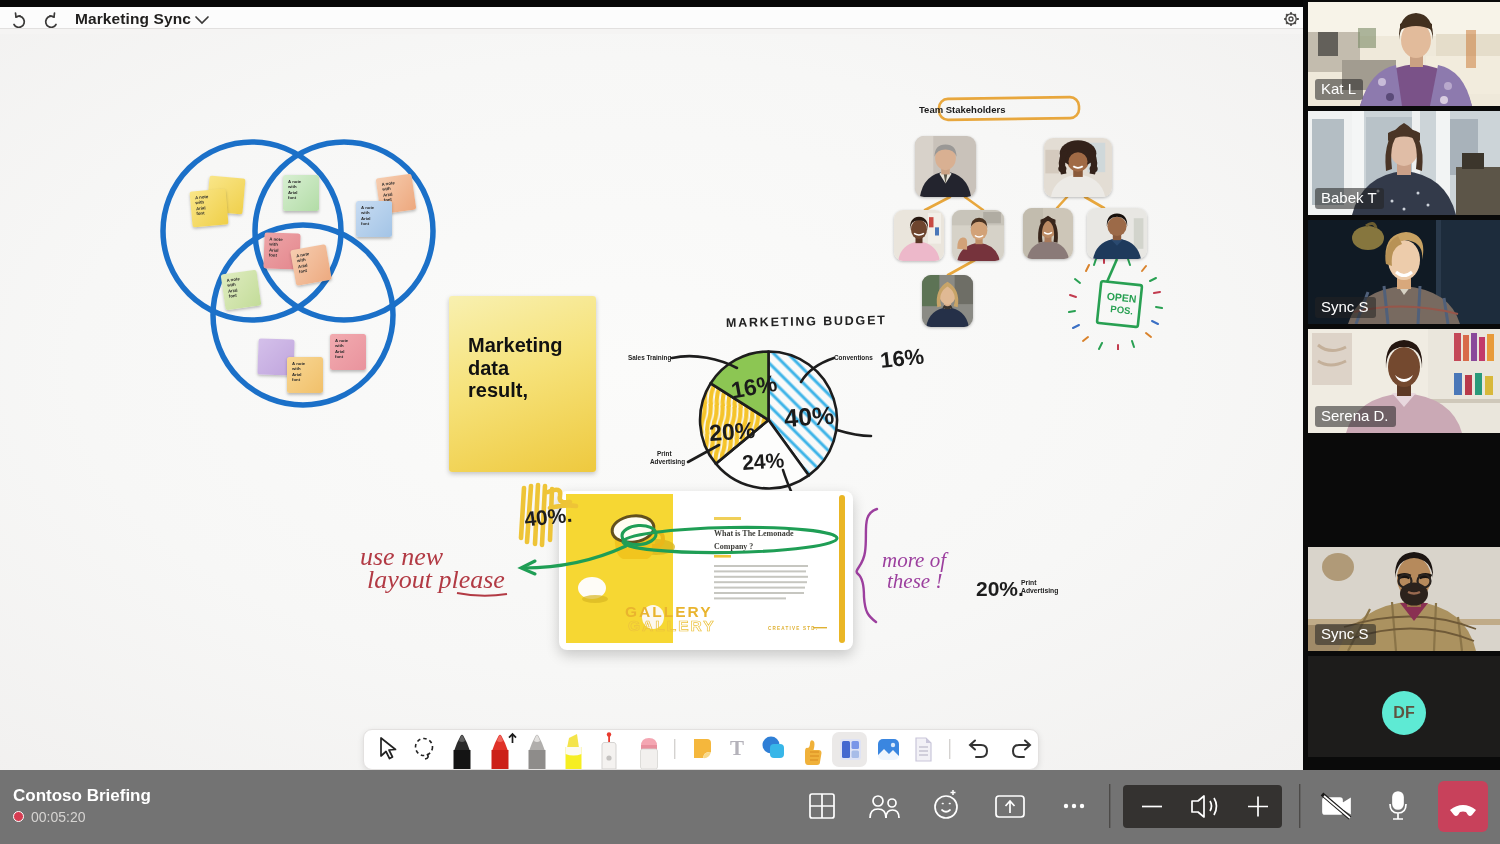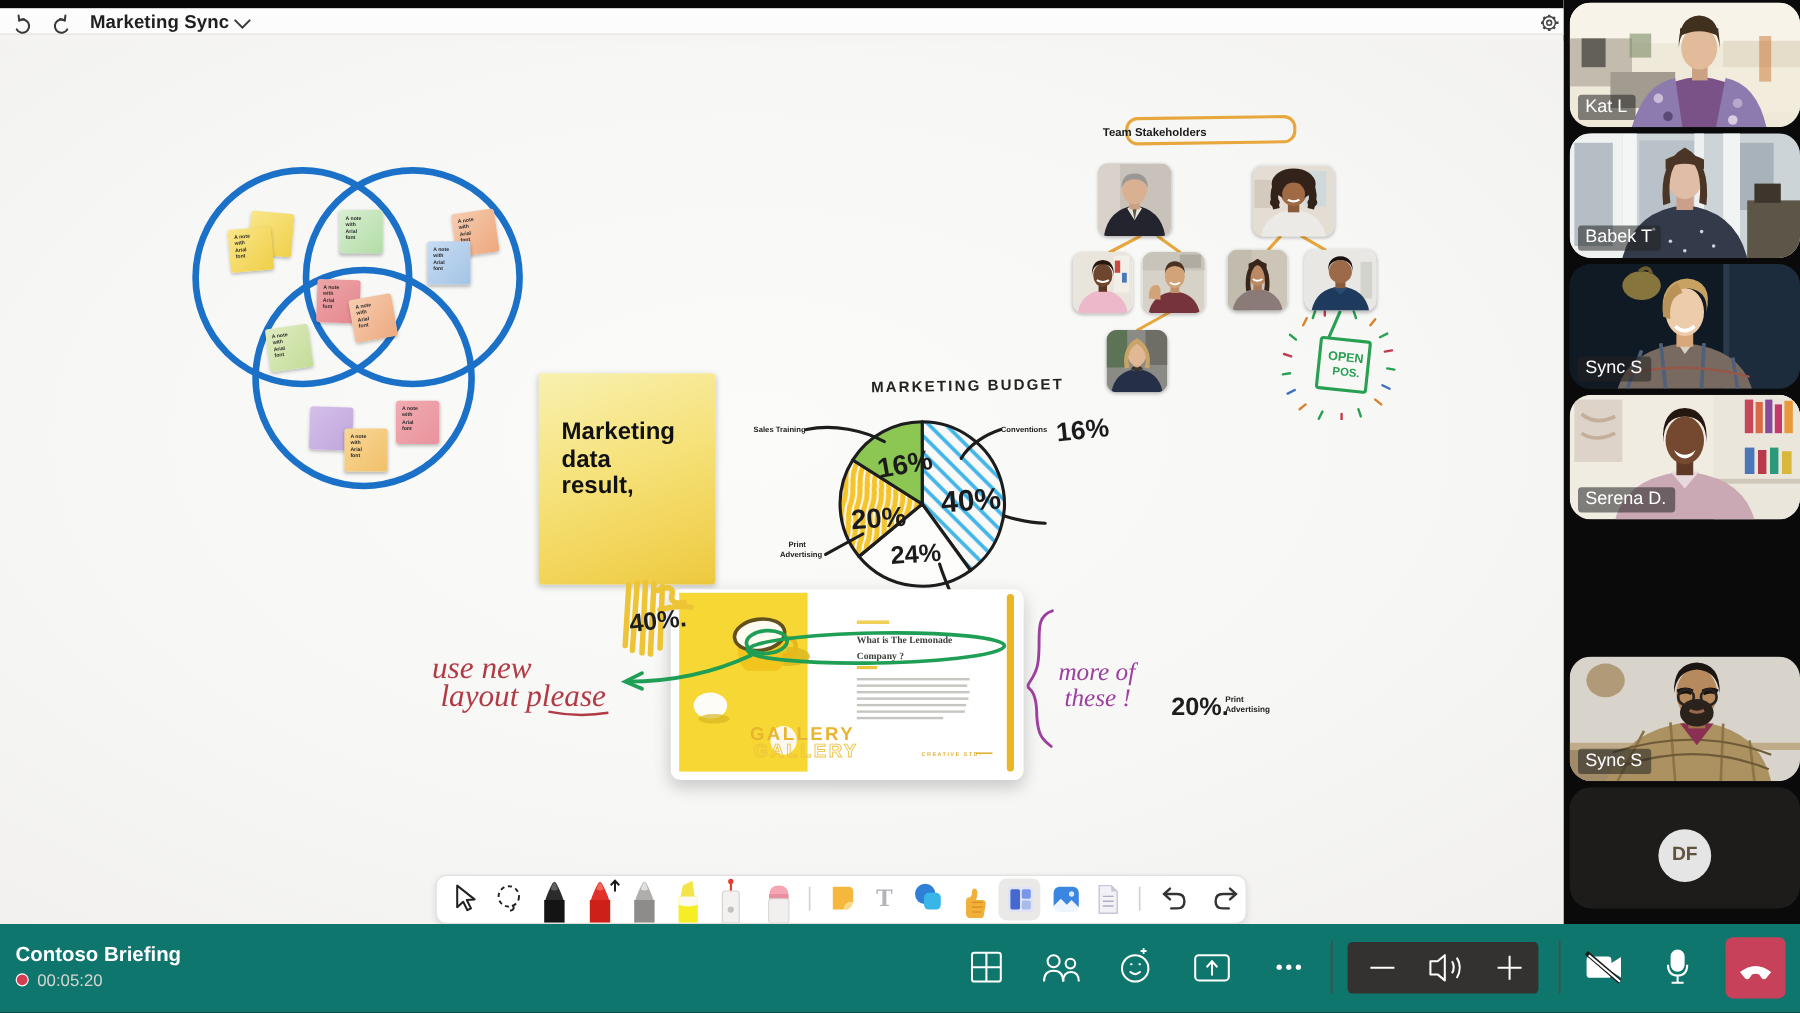--- a/index.html
+++ b/index.html
@@ -14,24 +14,24 @@
 #wb-canvas { position:absolute; left:0; top:34px; width:1303px; height:736px;
   background:radial-gradient(ellipse 1000px 560px at 48% 45%, #fbfbfa 0%, #f7f7f6 55%, #f1f0ef 100%); }
 .abs { position:absolute; }
 
 .note { position:absolute; width:36px; height:36px; border-radius:2.5px;
   box-shadow:0 1.5px 3px rgba(0,0,0,0.25); font-weight:700; color:#2a2a2a;
   font-size:4.3px; line-height:5.3px; padding:4px 0 0 5px; }
 
 .nm { position:absolute; left:7px; bottom:6px; color:#fff; font-size:15px;
   background:rgba(35,35,35,0.55); padding:1px 7px 3px 6px; border-radius:3px; }
-.tile { position:absolute; left:1308px; width:192px; height:104px; border-radius:18px; overflow:hidden; background:#222; }
+.tile { position:absolute; left:1308px; width:192px; height:104px; border-radius:0; overflow:hidden; background:#222; }
 .ph { position:absolute; border-radius:9px; overflow:hidden; box-shadow:0 1px 3px rgba(0,0,0,0.25); }
 .ph svg { display:block; width:100%; height:100%; }
-#bottom { position:absolute; left:0; top:770px; width:1500px; height:74px; background:#0f766e; }
+#bottom { position:absolute; left:0; top:770px; width:1500px; height:74px; background:#737373; }
 </style>
 </head>
 <body>
 <div id="stage">
   <div id="wb">
     <div id="wb-canvas"></div>
 
     <svg class="abs" style="left:150px;top:130px" width="300" height="290" viewBox="0 0 300 290" fill="none">
       <g stroke="#1b70c8" stroke-width="5.5">
         <circle cx="102" cy="101" r="89"></circle>
@@ -47,21 +47,21 @@
     <div class="note" style="left:356px;top:201px;background:linear-gradient(135deg,#c8dcf2,#a3c4e6)">A note<br>with<br>Arial<br>font</div>
     <div class="note" style="left:264px;top:233px;background:linear-gradient(135deg,#eda5a7,#e4878e);transform:rotate(2deg)">A note<br>with<br>Arial<br>font</div>
     <div class="note" style="left:293px;top:247px;background:linear-gradient(135deg,#f6cdb0,#edaa80);transform:rotate(-10deg)">A note<br>with<br>Arial<br>font</div>
     <div class="note" style="left:223px;top:272px;background:linear-gradient(135deg,#dfecc0,#c3dc99);transform:rotate(-8deg)">A note<br>with<br>Arial<br>font</div>
     <div class="note" style="left:258px;top:339px;background:linear-gradient(135deg,#d4c0ea,#c0a5dd);transform:rotate(2deg)"></div>
     <div class="note" style="left:287px;top:357px;background:linear-gradient(135deg,#f8d795,#f1c06a)">A note<br>with<br>Arial<br>font</div>
     <div class="note" style="left:330px;top:334px;background:linear-gradient(135deg,#f2abb0,#e9939d)">A note<br>with<br>Arial<br>font</div>
 
     <div class="abs" style="left:449px;top:296px;width:147px;height:176px;border-radius:3px;
       background:linear-gradient(160deg,#f8f0b0 0%,#f6e27a 45%,#eec93e 100%);
-      box-shadow:0 2px 5px rgba(0,0,0,0.22);margin-top:15px;">
+      box-shadow:0 2px 5px rgba(0,0,0,0.22);">
       <div style="position:absolute;left:19px;top:38px;font-size:20px;line-height:22.5px;font-weight:700;color:#111">Marketing<br>data<br>result,</div>
     </div>
 
     <svg class="abs" style="left:600px;top:300px" width="330" height="212" viewBox="0 0 330 212">
       <defs>
         <pattern id="hb" width="10" height="10" patternUnits="userSpaceOnUse" patternTransform="rotate(-45)">
           <path d="M 5 -1 L 5 11" stroke="#3eb4e8" stroke-width="3" fill="none"></path>
         </pattern>
         <pattern id="hy" width="6.0" height="30" patternUnits="userSpaceOnUse" patternTransform="rotate(7)">
           <path d="M 2 -2 Q 4.5 8 2.5 16 Q 1 24 3.5 32" stroke="#f5c42a" stroke-width="4.3" fill="none"></path>
@@ -480,21 +480,21 @@
     <ellipse cx="106" cy="47" rx="14" ry="11.5" fill="#2c221c"></ellipse>
     <path d="M 100 45 q 6 3 12 0" stroke="#9a6a50" stroke-width="2.5" fill="none"></path>
     <path d="M 87 31 Q 86 6 106 5 Q 126 6 125 31 Q 123 12 106 11 Q 89 12 87 31 Z" fill="#1c1512"></path>
     <path d="M 90 30 q 7 -3 12 0 m 9 0 q 7 -3 12 0" stroke="#1a1410" stroke-width="5" fill="none"></path>
     <circle cx="97" cy="34" r="6.5" fill="none" stroke="#2a2420" stroke-width="2.2"></circle>
     <circle cx="116" cy="34" r="6.5" fill="none" stroke="#2a2420" stroke-width="2.2"></circle>
   </svg>
       <div class="nm">Sync S</div>
     </div>
   <div class="tile" style="top:656px;background:#1d1c1b;height:101px">
-    <div style="position:absolute;left:74px;top:35px;width:44px;height:44px;border-radius:50%;background:#e5e5e5;color:#5f5340;font-weight:700;font-size:16px;text-align:center;line-height:44px">DF</div>
+    <div style="position:absolute;left:74px;top:35px;width:44px;height:44px;border-radius:50%;background:#5eead4;color:#5f5340;font-weight:700;font-size:16px;text-align:center;line-height:44px">DF</div>
   </div>
   <div id="bottom">
     <div style="position:absolute;left:13px;top:16px;font-size:17px;font-weight:700;color:#fff">Contoso Briefing</div>
     <div style="position:absolute;left:13px;top:41px;width:11px;height:11px;border-radius:50%;background:#d63c52;border:1.6px solid #fff"></div>
     <div style="position:absolute;left:31px;top:39px;font-size:14px;color:#d6d4d2">00:05:20</div>
     <svg width="700" height="74" viewBox="0 0 700 74" style="position:absolute;left:800px;top:0">
       <g stroke="#fff" stroke-width="1.7" fill="none">
         <rect x="10" y="24" width="24" height="24" rx="2"></rect>
         <path d="M 22 24 v 24 M 10 36 h 24"></path>
         <circle cx="78" cy="31" r="5"></circle>

